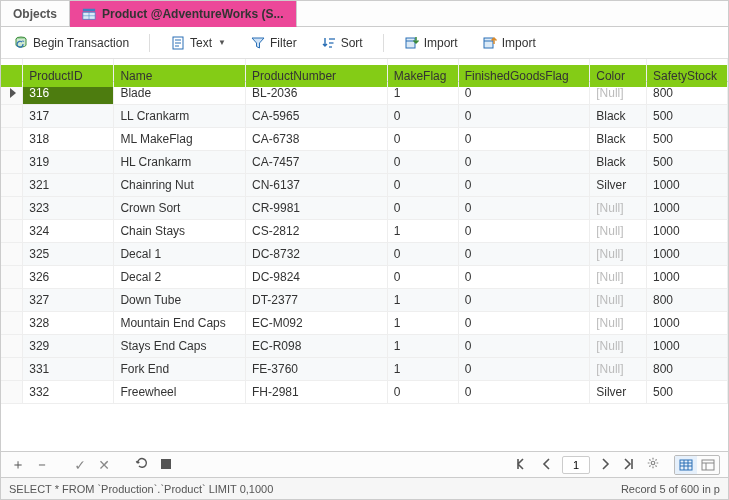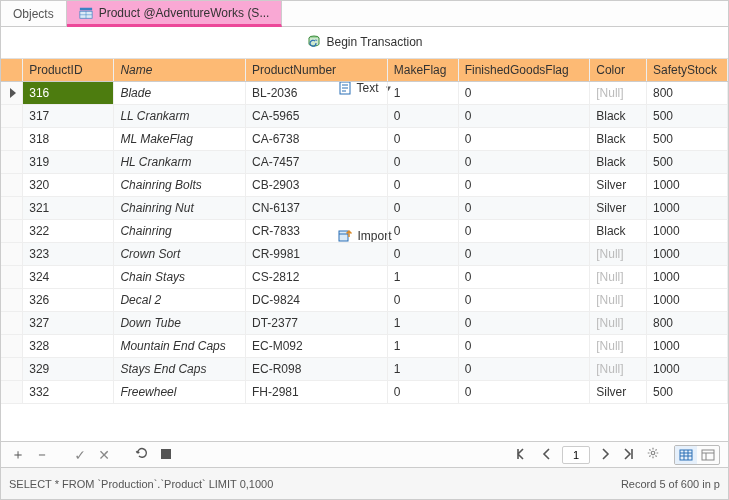--- a/index.html
+++ b/index.html
@@ -23,37 +23,37 @@
     height: 26px;
   }
   .tab {
     padding: 0 12px;
     display: flex;
     align-items: center;
     gap: 6px;
     border-right: 1px solid #ccc;
     cursor: pointer;
     color: #555;
+    font-weight: bold;
   }
   .tab.active {
-    background: #f9a8d4;
-    border-bottom: 3px solid #ec4899;
+    background: #ec4899;
+    border-bottom: 1px solid #ec4899;
     margin-bottom: -1px;
     color: #333;
   }
   .tab-icon { width: 14px; height: 14px; }
   
   .toolbar {
     display: flex;
     align-items: center;
     gap: 12px;
     padding: 4px 6px;
     border-bottom: 1px solid #e0e0e0;
     height: 32px;
-    flex-direction: column;
   }
   .tbtn {
     display: flex;
     align-items: center;
     gap: 4px;
     padding: 3px 6px;
     border-radius: 3px;
     cursor: pointer;
     color: #333;
   }
@@ -66,26 +66,26 @@
   table.grid th, table.grid td {
     border-right: 1px solid #eee;
     border-bottom: 1px solid #eee;
     padding: 4px 6px;
     text-align: left;
     white-space: nowrap;
     overflow: hidden;
     height: 22px;
   }
   table.grid th {
-    background: #fdba74;
+    background: #84cc16;
     border-bottom: 1px solid #ccc;
     font-weight: normal;
     color: #333;
     position: sticky;
-    top: 0;
+    top: 6px;
   }
   .gutter-col { width: 14px; min-width:14px; background: #fafafa; padding:0; }
   tr.alt td { background: #f7f9fa; }
   tr.alt td.gutter-col { background: #fafafa; }
   tr.selected td:first-of-type + td { background: #4d7c0f; color: #fff; }
   tr.selected td.gutter-col::before {
     content: "";
     display: block;
     width: 0; height: 0;
     border-top: 5px solid transparent;
@@ -115,26 +115,26 @@
   .view-toggle div { width: 22px; height: 18px; display: flex; align-items:center; justify-content:center; cursor:pointer; }
   .view-toggle div.active { background: #e6f0fb; }
   
   .status-bar {
     display: flex;
     align-items: center;
     justify-content: space-between;
     padding: 3px 8px;
     border-top: 1px solid #ccc;
     background: #f6f6f6;
-    height: 32px;
+    height: 22px;
     font-size: 11px;
     color: #555;
   }
   .col-ProductID { width: 90px; }
-  .col-Name { width: 130px; font-style: italic; }
+  .col-Name { width: 130px; }
   .col-ProductNumber { width: 140px; }
   .col-MakeFlag { width: 70px; }
   .col-FinishedGoodsFlag { width: 130px; }
   .col-Color { width: 56px; }
   .col-SafetyStock { width: 80px; }
 </style>
 </head>
 <body>
 
 <div class="tab-strip">
@@ -269,70 +269,60 @@
         <tr class="alt">
           <td class="gutter-col"></td>
           <td class="col-ProductID">319</td>
           <td class="col-Name">HL Crankarm</td>
           <td class="col-ProductNumber">CA-7457</td>
           <td class="col-MakeFlag">0</td>
           <td class="col-FinishedGoodsFlag">0</td>
           <td class="col-Color">Black</td>
           <td class="col-SafetyStock">500</td>
         </tr>
-        <tr>
-          <td class="gutter-col"></td>
-          <td class="col-ProductID">320</td>
-          <td class="col-Name">Chainring Bolts</td>
-          <td class="col-ProductNumber">CB-2903</td>
-          <td class="col-MakeFlag">0</td>
-          <td class="col-FinishedGoodsFlag">0</td>
-          <td class="col-Color">Silver</td>
-          <td class="col-SafetyStock">1000</td>
-        </tr>
         <tr class="alt">
           <td class="gutter-col"></td>
           <td class="col-ProductID">321</td>
           <td class="col-Name">Chainring Nut</td>
           <td class="col-ProductNumber">CN-6137</td>
           <td class="col-MakeFlag">0</td>
           <td class="col-FinishedGoodsFlag">0</td>
           <td class="col-Color">Silver</td>
           <td class="col-SafetyStock">1000</td>
         </tr>
-        <tr>
-          <td class="gutter-col"></td>
-          <td class="col-ProductID">322</td>
-          <td class="col-Name">Chainring</td>
-          <td class="col-ProductNumber">CR-7833</td>
-          <td class="col-MakeFlag">0</td>
-          <td class="col-FinishedGoodsFlag">0</td>
-          <td class="col-Color">Black</td>
-          <td class="col-SafetyStock">1000</td>
-        </tr>
         <tr class="alt">
           <td class="gutter-col"></td>
           <td class="col-ProductID">323</td>
           <td class="col-Name">Crown Sort</td>
           <td class="col-ProductNumber">CR-9981</td>
           <td class="col-MakeFlag">0</td>
           <td class="col-FinishedGoodsFlag">0</td>
           <td class="col-Color null-val">[Null]</td>
           <td class="col-SafetyStock">1000</td>
         </tr>
         <tr>
           <td class="gutter-col"></td>
           <td class="col-ProductID">324</td>
           <td class="col-Name">Chain Stays</td>
           <td class="col-ProductNumber">CS-2812</td>
           <td class="col-MakeFlag">1</td>
           <td class="col-FinishedGoodsFlag">0</td>
           <td class="col-Color null-val">[Null]</td>
           <td class="col-SafetyStock">1000</td>
         </tr>
+        <tr class="alt">
+          <td class="gutter-col"></td>
+          <td class="col-ProductID">325</td>
+          <td class="col-Name">Decal 1</td>
+          <td class="col-ProductNumber">DC-8732</td>
+          <td class="col-MakeFlag">0</td>
+          <td class="col-FinishedGoodsFlag">0</td>
+          <td class="col-Color null-val">[Null]</td>
+          <td class="col-SafetyStock">1000</td>
+        </tr>
         <tr>
           <td class="gutter-col"></td>
           <td class="col-ProductID">326</td>
           <td class="col-Name">Decal 2</td>
           <td class="col-ProductNumber">DC-9824</td>
           <td class="col-MakeFlag">0</td>
           <td class="col-FinishedGoodsFlag">0</td>
           <td class="col-Color null-val">[Null]</td>
           <td class="col-SafetyStock">1000</td>
         </tr>
@@ -358,20 +348,30 @@
         </tr>
         <tr class="alt">
           <td class="gutter-col"></td>
           <td class="col-ProductID">329</td>
           <td class="col-Name">Stays End Caps</td>
           <td class="col-ProductNumber">EC-R098</td>
           <td class="col-MakeFlag">1</td>
           <td class="col-FinishedGoodsFlag">0</td>
           <td class="col-Color null-val">[Null]</td>
           <td class="col-SafetyStock">1000</td>
+        </tr>
+        <tr class="alt">
+          <td class="gutter-col"></td>
+          <td class="col-ProductID">331</td>
+          <td class="col-Name">Fork End</td>
+          <td class="col-ProductNumber">FE-3760</td>
+          <td class="col-MakeFlag">1</td>
+          <td class="col-FinishedGoodsFlag">0</td>
+          <td class="col-Color null-val">[Null]</td>
+          <td class="col-SafetyStock">800</td>
         </tr>
         <tr>
           <td class="gutter-col"></td>
           <td class="col-ProductID">332</td>
           <td class="col-Name">Freewheel</td>
           <td class="col-ProductNumber">FH-2981</td>
           <td class="col-MakeFlag">0</td>
           <td class="col-FinishedGoodsFlag">0</td>
           <td class="col-Color">Silver</td>
           <td class="col-SafetyStock">500</td>

